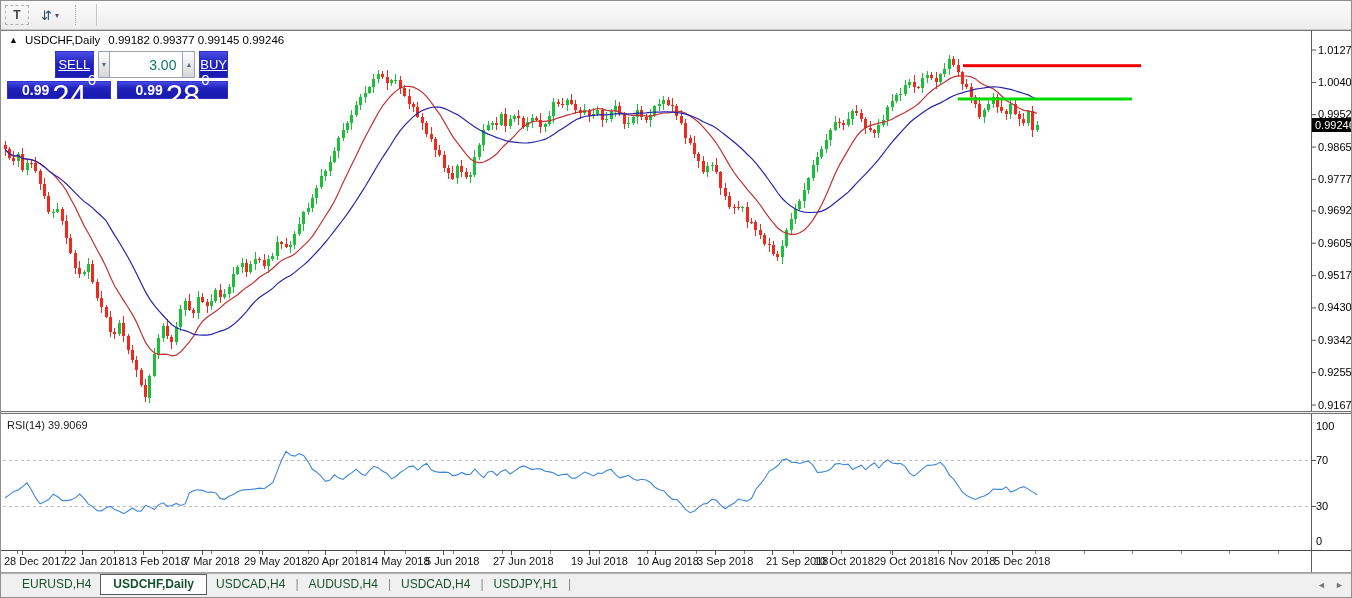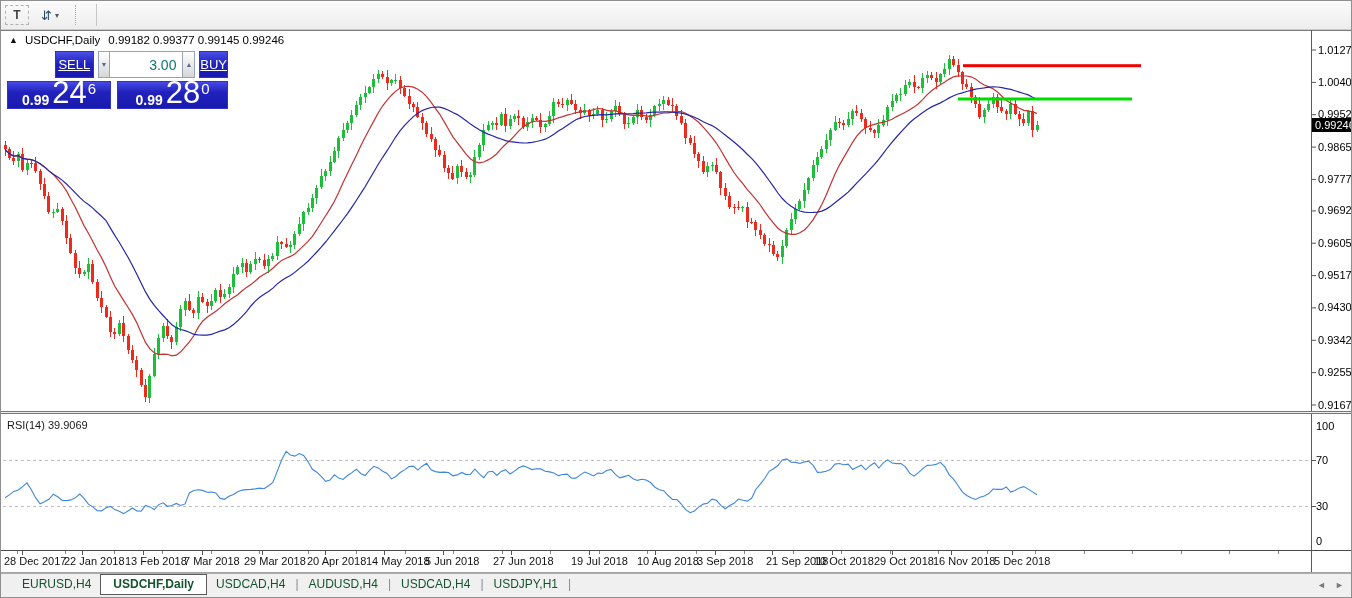--- a/index.html
+++ b/index.html
@@ -51,21 +51,21 @@
             text-decoration:underline; }
   #sell-btn { width:56px; margin-right:4px; }
   #buy-btn  { width:35px; margin-left:4px; }
   .spin { width:18px; background:linear-gradient(#ffffff,#d6d6d6); border:1px solid #96a4ba;
           color:#5a6b8c; font-size:7px; display:flex; align-items:center; justify-content:center; }
   #volume-input { width:72px; height:27px; border:1px solid #a0a0a0; border-left:none; border-right:none;
                   text-align:right; font-size:14px; color:#0f766e; padding-right:6px;
                   font-family:"Liberation Sans",sans-serif; }
   .tp-row2 { position:absolute; left:0; top:30px; width:221px; height:34px; display:flex; }
   .price-box { background:linear-gradient(180deg,#4649e6,#2022bb 40%,#1719ae); border:1px solid #3032c8;
-               color:#fff; display:flex; align-items:flex-end; justify-content:center; height:28px; }
+               color:#fff; display:flex; align-items:flex-start; justify-content:center; height:18px; }
   #sell-price-box { width:104px; margin-right:6px; }
   #buy-price-box  { width:111px; }
   .price-box .pfx { font-size:14px; font-weight:bold; margin-right:3px; }
   .price-box .big { font-size:31px; line-height:30px; }
   .price-box .sup { font-size:15px; position:relative; top:-11px; margin-left:1px; }
 
   
   .ptick { position:absolute; left:1317px; font-size:11px; color:#000; z-index:8; }
   #cur-price-tag { position:absolute; left:1311px; width:41px; height:14px; background:#000; color:#fff;
                    font-size:11px; line-height:14px; padding-left:3px; z-index:9; }
@@ -707,21 +707,21 @@
     <div class="ptick" style="top: 365.143px;">0.92550</div>
     <div class="ptick" style="top: 397.5px;">0.91675</div>
     <div class="rtick" style="top: 418.5px;">100</div>
     <div class="rtick" style="top: 453px;">70</div>
     <div class="rtick" style="top: 499px;">30</div>
     <div class="rtick" style="top: 533.5px;">0</div>
     <div class="dlabel" style="left: 3px;">28 Dec 2017</div>
     <div class="dlabel" style="left: 63px;">22 Jan 2018</div>
     <div class="dlabel" style="left: 124px;">13 Feb 2018</div>
     <div class="dlabel" style="left: 183px;">7 Mar 2018</div>
-    <div class="dlabel" style="left: 243px;">29 Mar 2018</div>
+    <div class="dlabel" style="left: 243px;">29 May 2018</div>
     <div class="dlabel" style="left: 306px;">20 Apr 2018</div>
     <div class="dlabel" style="left: 365px;">14 May 2018</div>
     <div class="dlabel" style="left: 424px;">5 Jun 2018</div>
     <div class="dlabel" style="left: 492px;">27 Jun 2018</div>
     <div class="dlabel" style="left: 570px;">19 Jul 2018</div>
     <div class="dlabel" style="left: 636px;">10 Aug 2018</div>
     <div class="dlabel" style="left: 696px;">3 Sep 2018</div>
     <div class="dlabel" style="left: 750px; margin-left: 15px;">21 Sep 2018</div>
     <div class="dlabel" style="left: 813px;">10 Oct 2018</div>
     <div class="dlabel" style="left: 873px;">29 Oct 2018</div>

